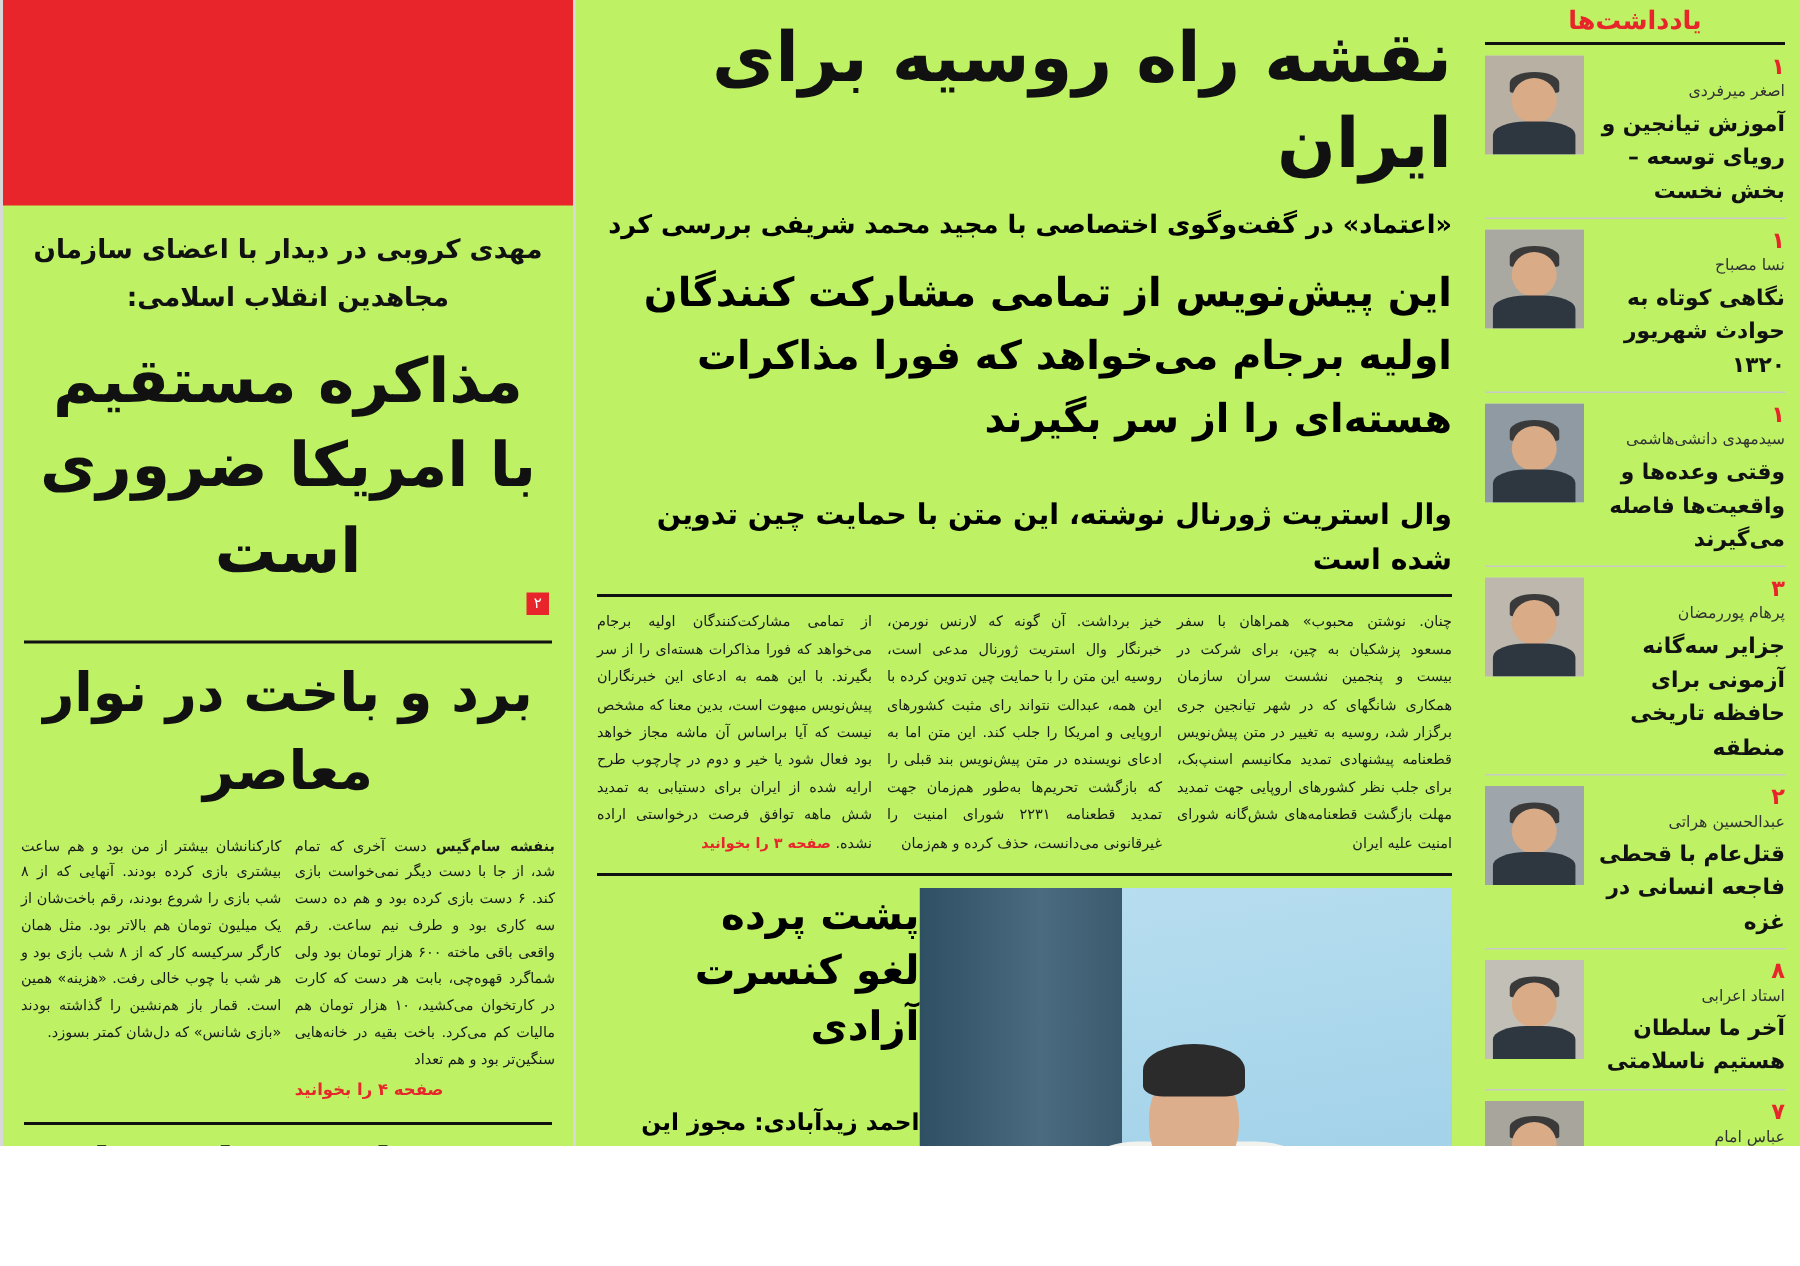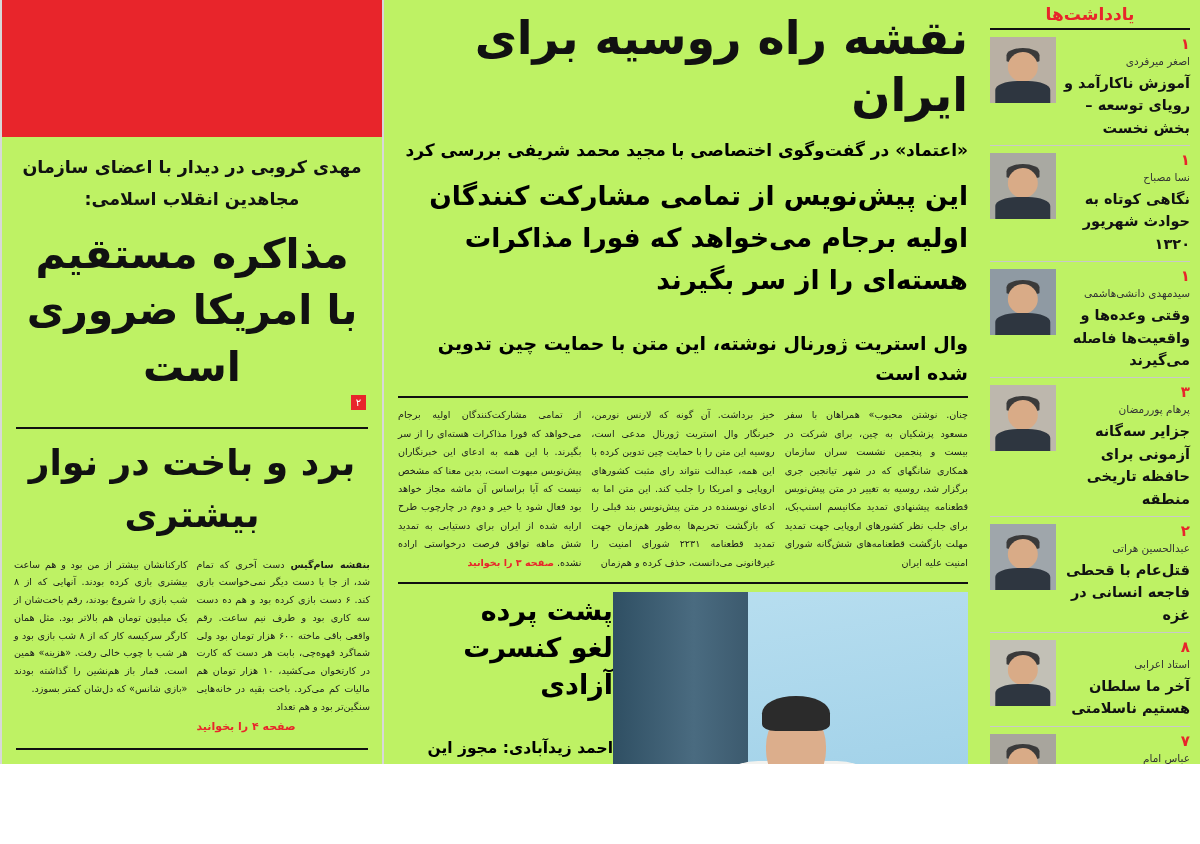--- a/index.html
+++ b/index.html
@@ -349,21 +349,21 @@
 
     <div class="right-body">
       <div class="kicker-r">مهدی کروبی در دیدار با اعضای سازمان مجاهدین انقلاب اسلامی:</div>
       <div class="headline-r">مذاکره مستقیم با امریکا ضروری است</div>
       <div style="position:relative;height:18px;">
         <div class="pagebox">۲</div>
       </div>
 
       <div class="rule-r"></div>
 
-      <div class="headline-r2">برد و باخت در نوار بیشتری</div>
+      <div class="headline-r2">برد و باخت در نوار معاصر</div>
 
       <div class="cols-3">
         <div class="c">
           <span>کارکنانشان بیشتر از من بود و هم ساعت بیشتری بازی کرده بودند. آنهایی که از ۸ شب بازی را شروع بودند، رقم باخت‌شان از یک میلیون تومان هم بالاتر بود. مثل همان کارگر سرکیسه کار که از ۸ شب بازی بود و هر شب با چوب خالی رفت. «هزینه» همین است. قمار باز هم‌نشین را گذاشته بودند «بازی شانس» که دل‌شان کمتر بسوزد.</span>
         </div>
         <div class="c">
           <span class="lead-in">بنفشه سام‌گیس</span>
           <span>دست آخری که تمام شد، از جا با دست دیگر نمی‌خواست بازی کند. ۶ دست بازی کرده بود و هم ده دست سه کاری بود و طرف نیم ساعت. رقم واقعی باقی ماخته ۶۰۰ هزار تومان بود ولی شماگرد قهوه‌چی، بابت هر دست که کارت در کارتخوان می‌کشید، ۱۰ هزار تومان هم مالیات کم می‌کرد. باخت بقیه در خانه‌هایی سنگین‌تر بود و هم تعداد</span>
           <div class="more-r">صفحه ۴ را بخوانید</div>
         </div>
@@ -428,21 +428,21 @@
     <div class="note">
       <div class="avatar">
         <div class="bg" style="background:#b9b0a4"></div>
         <div class="hair"></div>
         <div class="face"></div>
         <div class="shoulders"></div>
       </div>
       <div class="note-txt">
         <div class="note-num">۱</div>
         <div class="note-author">اصغر میرفردی</div>
-        <div class="note-head">آموزش ناکارآمد و رویای توسعه – بخش نخست</div>
+        <div class="note-head">آموزش تیانجین و رویای توسعه – بخش نخست</div>
       </div>
     </div>
 
     <div class="note">
       <div class="avatar">
         <div class="bg" style="background:#a9a9a2"></div>
         <div class="hair"></div>
         <div class="face"></div>
         <div class="shoulders"></div>
       </div>

